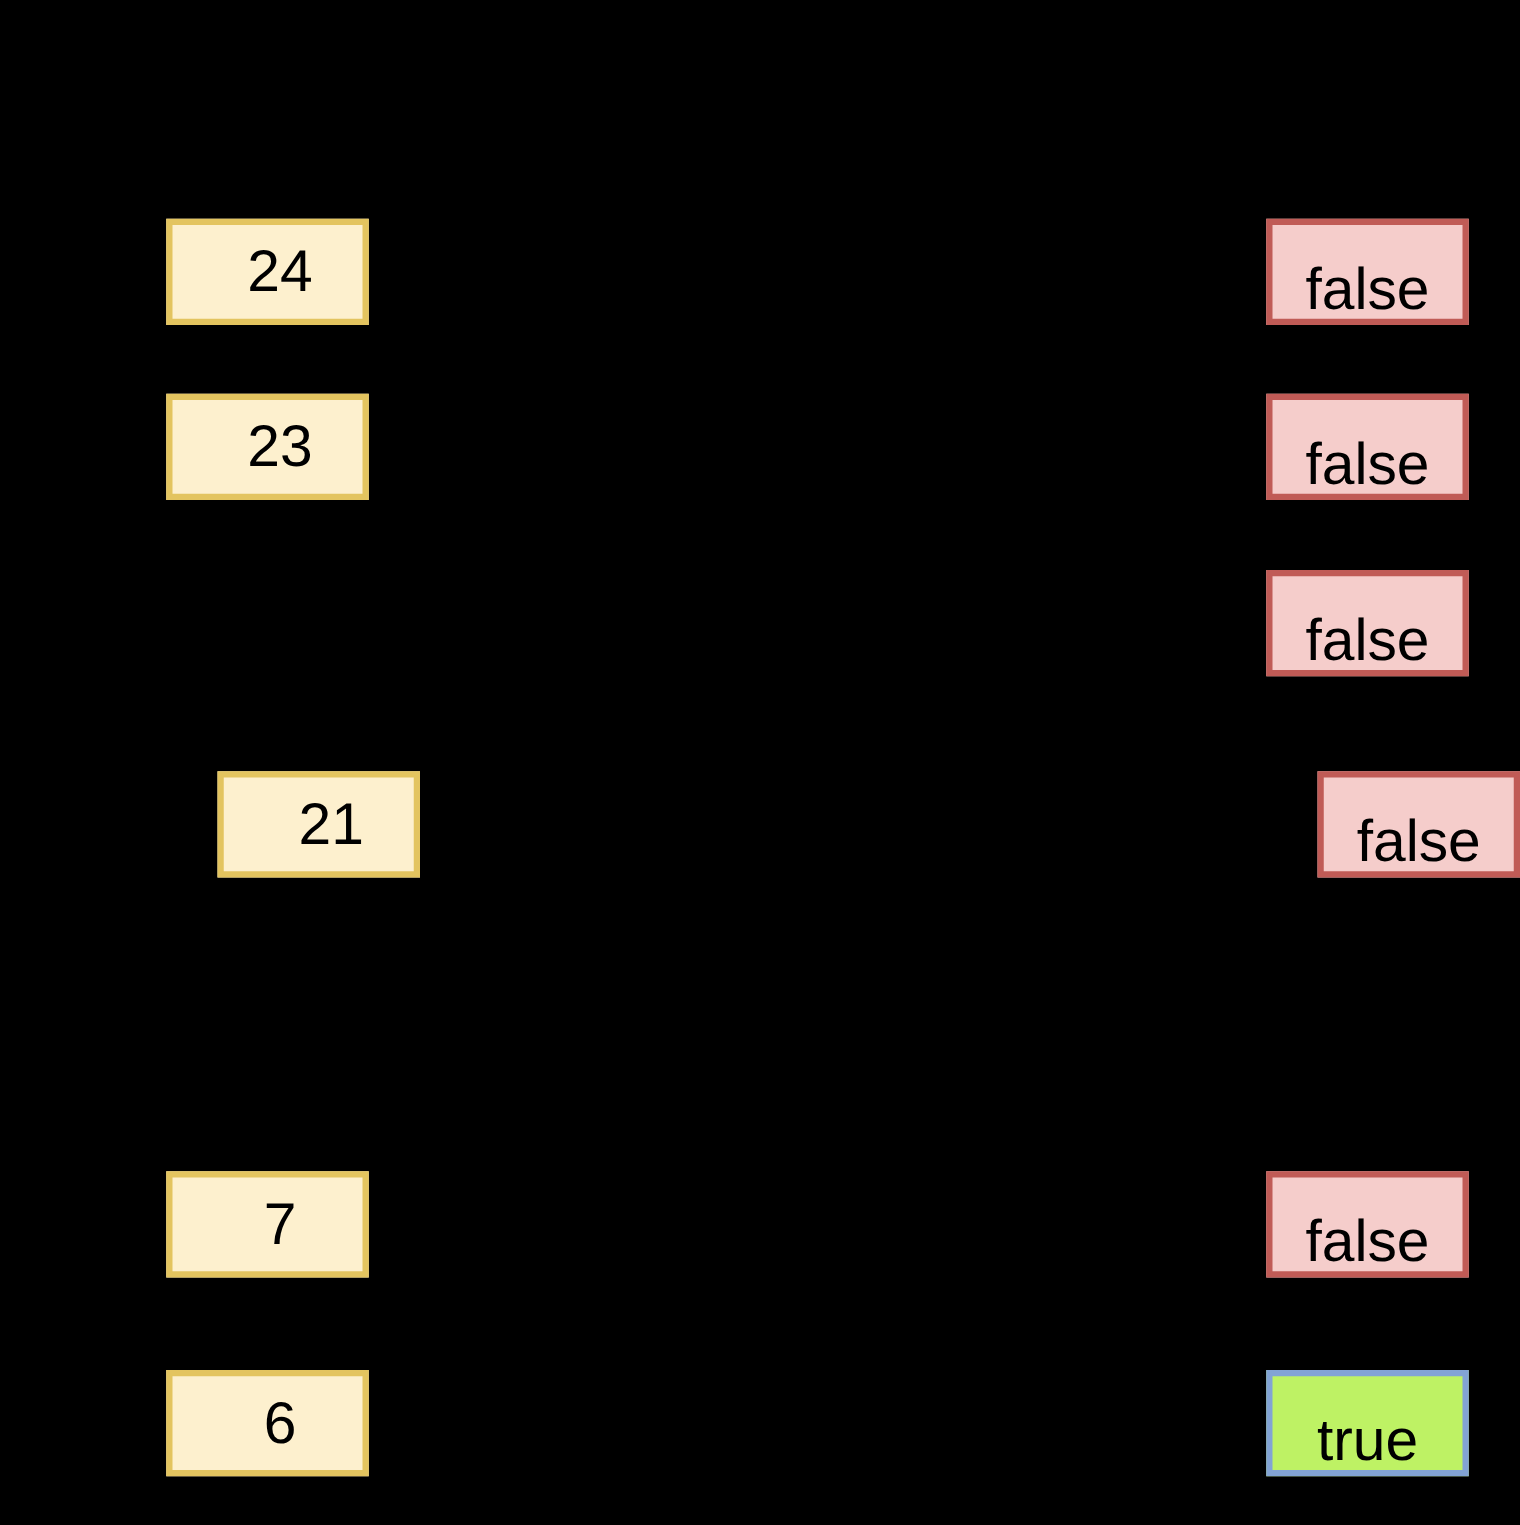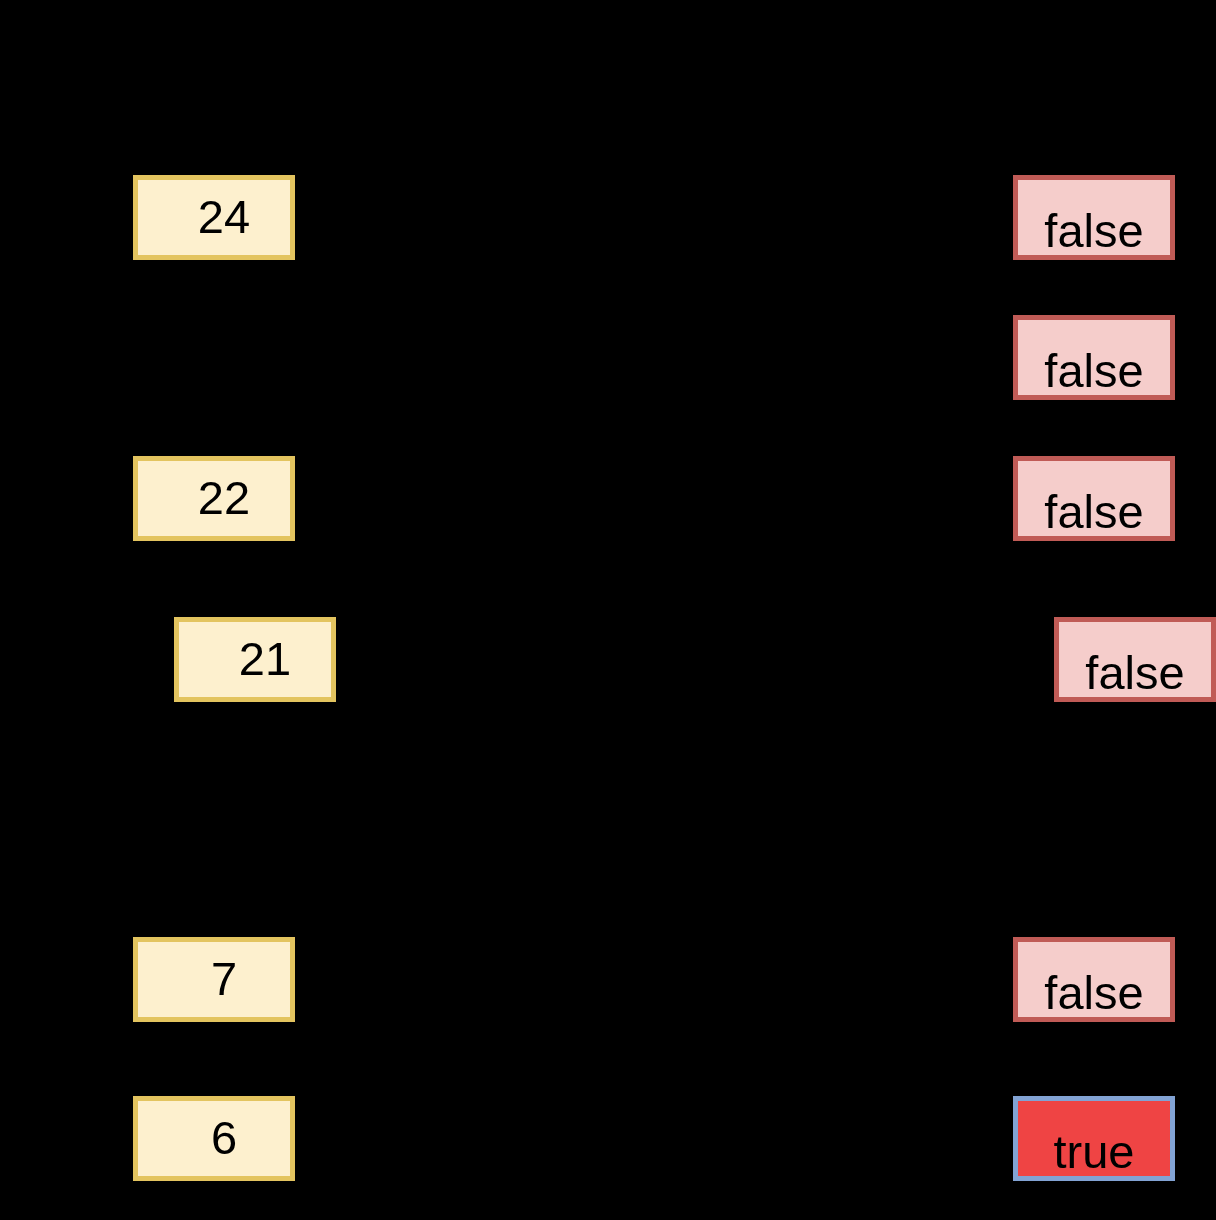--- a/index.html
+++ b/index.html
@@ -67,21 +67,21 @@
   .cell-bool {
     left: 1013px;
     width: 162px;
     align-items: flex-end;
   }
   .cell-bool.is-false {
     background: #f5cdcb;
     border-color: #c05b56;
   }
   .cell-bool.is-true {
-    background: #ef4444;
+    background: #bef264;
     border-color: #82a3d4;
   }
 
   
   .gap-band {
     position: absolute;
     left: 0;
     width: 1216px;
     background: transparent;
   }
@@ -94,28 +94,28 @@
 <div id="rows-container">
     <div class="row" style="top: 175px;">
       <div class="cell cell-index">
         <span class="cell-label">24</span>
       </div>
       <div class="cell cell-bool is-false">
         <span class="cell-label">false</span>
       </div>
     </div>
     <div class="row" style="top: 315px;">
+      <div class="cell cell-index">
+        <span class="cell-label">23</span>
+      </div>
       <div class="cell cell-bool is-false">
         <span class="cell-label">false</span>
       </div>
     </div>
     <div class="row" style="top: 456px;">
-      <div class="cell cell-index">
-        <span class="cell-label">22</span>
-      </div>
       <div class="cell cell-bool is-false">
         <span class="cell-label">false</span>
       </div>
     </div>
     <div class="row" style="top: 617px; margin-left: 41px;">
       <div class="cell cell-index">
         <span class="cell-label">21</span>
       </div>
       <div class="cell cell-bool is-false">
         <span class="cell-label">false</span>

